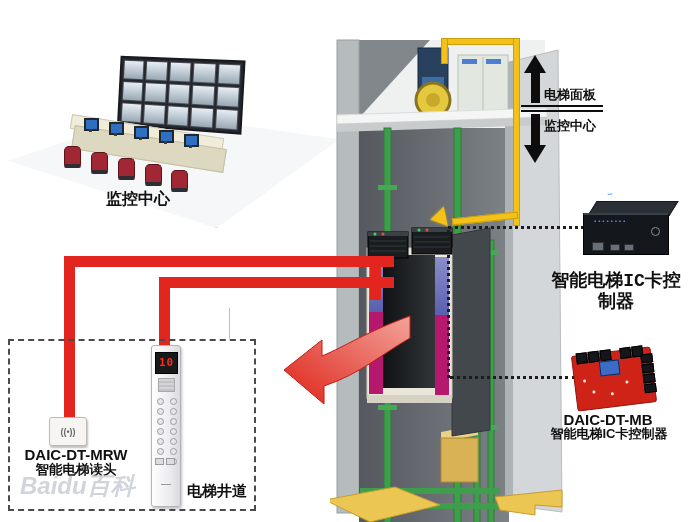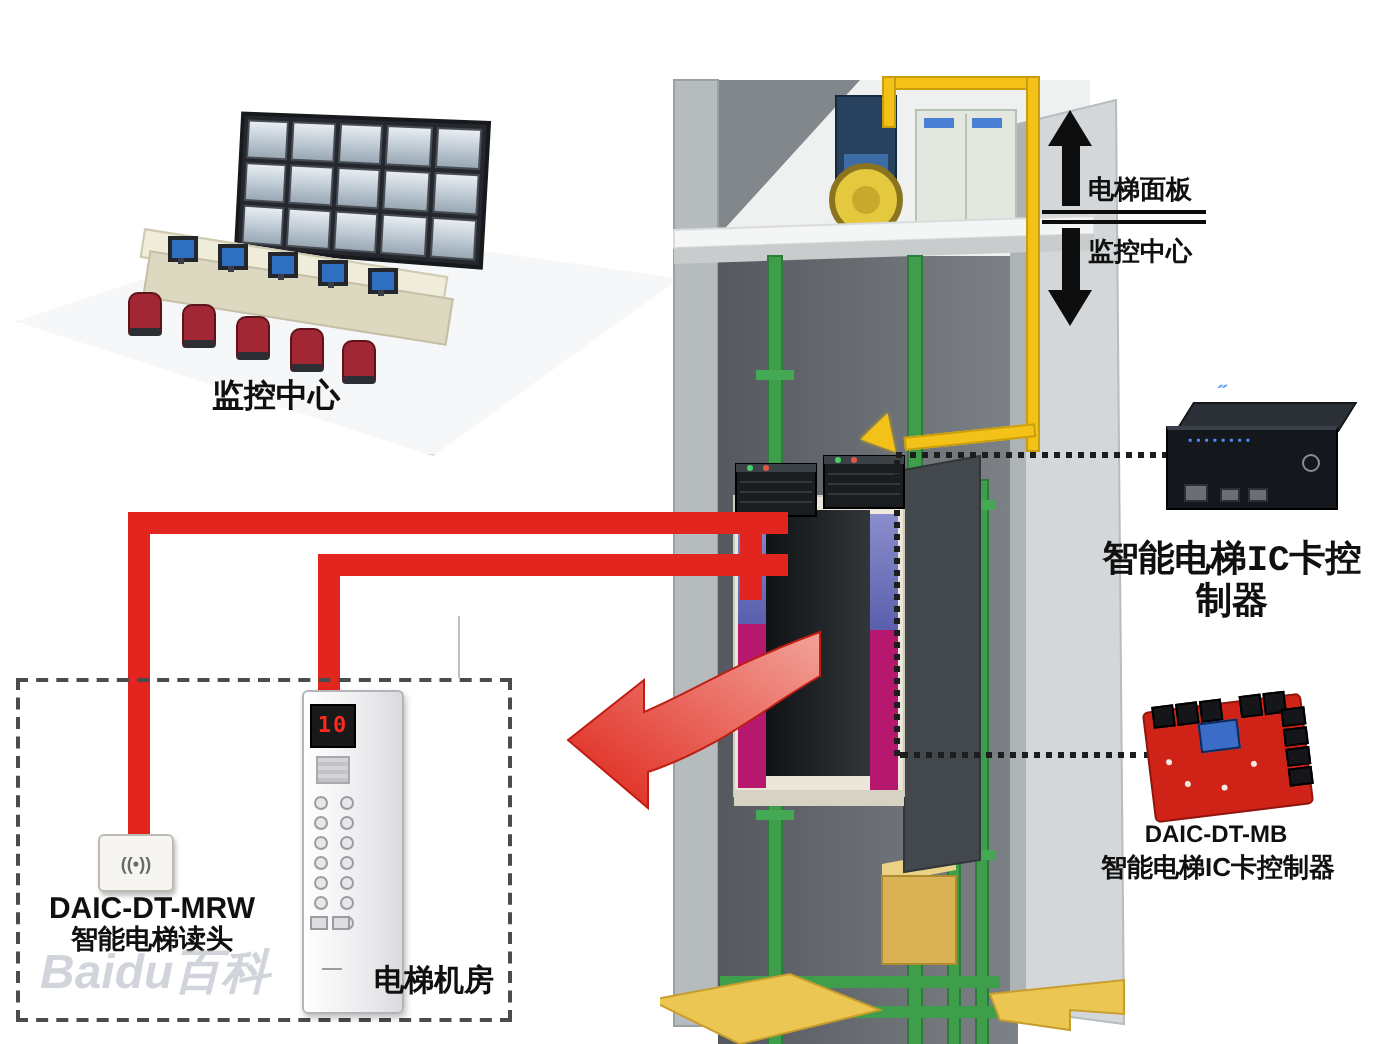--- a/index.html
+++ b/index.html
@@ -70,21 +70,21 @@
   .mb-conn-r{position:absolute;right:-2px;width:10px;height:7px;background:#15161a;border:1px solid #000;}
   #mb-chip{position:absolute;left:26px;top:8px;width:18px;height:13px;background:#3a6cc8;border:1px solid #10295c;}
   .mb-dot{position:absolute;width:3px;height:3px;background:#f2e9e0;border-radius:50%;}
 
   
   #dashed-box{left:8px;top:339px;width:248px;height:172px;border:2px dashed #4b4b4b;box-sizing:border-box;background:transparent;}
   #reader-device{left:49px;top:417px;width:36px;height:27px;background:#f6f5f2;border:1px solid #bdbab2;
     border-radius:3px;box-shadow:1px 2px 2px rgba(0,0,0,.25);display:flex;align-items:center;justify-content:center;}
   #antenna-glyph{font-size:9px;color:#6a6a6a;font-weight:bold;letter-spacing:0;}
   #elevator-panel{left:151px;top:345px;width:28px;height:160px;border:1px solid #b3b3b8;border-radius:3px;
-    background:linear-gradient(90deg,#ffffff,#e9e9ec 70%,#d9d9de);box-shadow:1px 2px 3px rgba(0,0,0,.25);padding-left:21px;}
+    background:linear-gradient(90deg,#ffffff,#e9e9ec 70%,#d9d9de);box-shadow:1px 2px 3px rgba(0,0,0,.25);}
   #panel-display{position:absolute;left:3px;top:6px;width:21px;height:20px;background:#191919;border:1px solid #000;
     color:#ff2a1e;font-family:"DejaVu Sans Mono",monospace;font-weight:bold;font-size:11px;text-align:center;line-height:20px;letter-spacing:1px;}
   #panel-cardzone{position:absolute;left:6px;top:32px;width:15px;height:12px;background:#d4d4d8;border:1px solid #a8a8ad;
     background-image:repeating-linear-gradient(0deg,#c2c2c7 0 2px,transparent 2px 4px);}
   #panel-buttons{position:absolute;left:5px;top:52px;width:18px;display:grid;grid-template-columns:1fr 1fr;gap:3px 6px;justify-items:center;}
   #panel-buttons i{width:5px;height:5px;border-radius:50%;background:#e7e7ea;border:1px solid #9b9ba2;}
   .door-btn{position:absolute;width:7px;height:5px;background:#dddde1;border:1px solid #9b9ba2;}
   #panel-keyline{position:absolute;left:9px;top:138px;width:10px;height:1px;background:#9b9ba2;}
 
   
@@ -261,21 +261,21 @@
     <span class="mb-conn-r" style="top:6px;"></span>
     <span class="mb-conn-r" style="top:16px;"></span>
     <span class="mb-conn-r" style="top:26px;"></span>
     <span class="mb-conn-r" style="top:36px;"></span>
     <span id="mb-chip"></span>
     <span class="mb-dot" style="left:8px;top:24px;"></span>
     <span class="mb-dot" style="left:16px;top:36px;"></span>
     <span class="mb-dot" style="left:34px;top:40px;"></span>
     <span class="mb-dot" style="left:50px;top:30px;"></span>
   </div>
-  <div class="lbl" style="left:548px;top:411px;width:120px;font-size:12px;">DAIC-DT-MB</div>
+  <div class="lbl" style="left:548px;top:411px;width:120px;font-size:15px;">DAIC-DT-MB</div>
   <div class="lbl" style="left:540px;top:427px;width:138px;font-size:13px;">智能电梯IC卡控制器</div>
 
   <svg class="abs" style="left:278px;top:312px;" width="135" height="105" viewBox="0 0 135 105">
     <defs>
       <linearGradient id="gSwoosh" x1="1" y1="0" x2="0" y2="1">
         <stop offset="0" stop-color="#f2a39a"></stop>
           <stop offset="1" stop-color="#df2318"></stop>
       </linearGradient>
     </defs>
     <path d="M132,4 C88,20 68,34 44,44 L44,28 L6,58 L46,92 L46,74 C82,62 104,42 132,26 Z" fill="url(#gSwoosh)" stroke="#c01d14" stroke-width="1"></path>
@@ -306,17 +306,17 @@
         <i></i>
         <i></i>
         <i></i>
         <i></i>
         <i></i>
     </div>
     <span class="door-btn" style="left:3px;top:112px;"></span>
     <span class="door-btn" style="left:14px;top:112px;"></span>
     <span id="panel-keyline"></span>
   </div>
-  <div class="lbl" style="left:183px;top:482px;width:68px;font-size:15px;">电梯机房</div>
+  <div class="lbl" style="left:183px;top:482px;width:68px;font-size:15px;">电梯井道</div>
 
   <div class="abs" id="watermark">Baidu百科</div>
 
 </div>
 
 </body></html>

